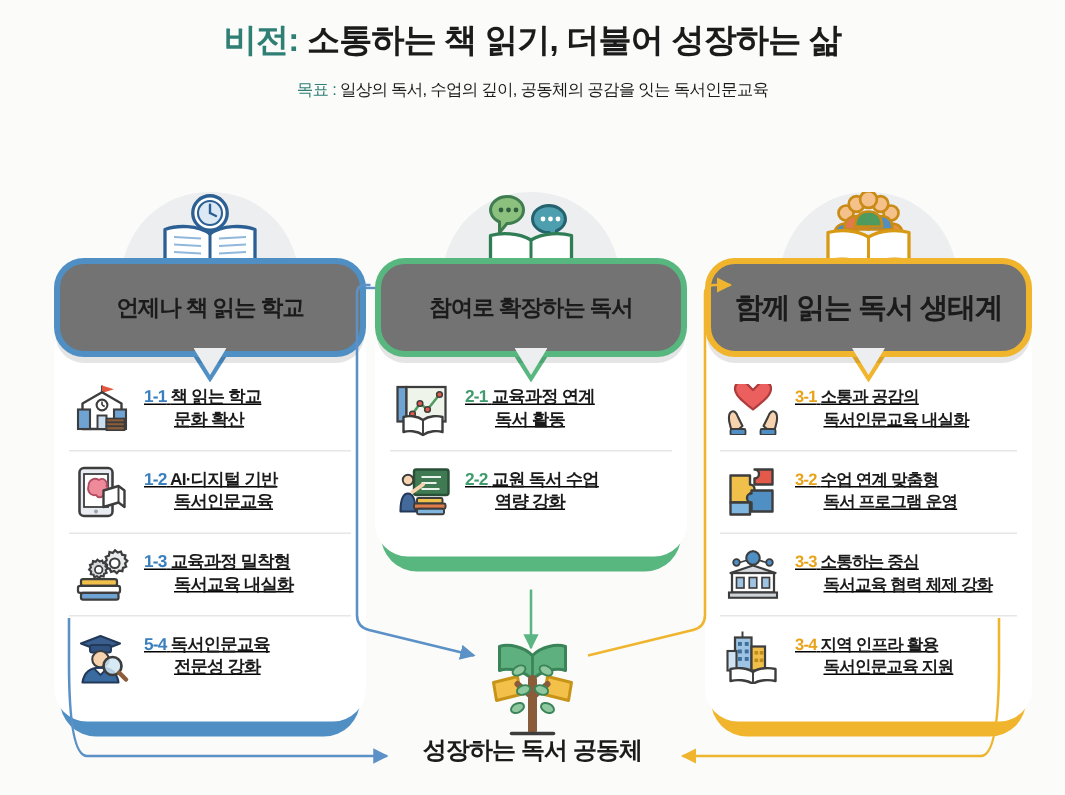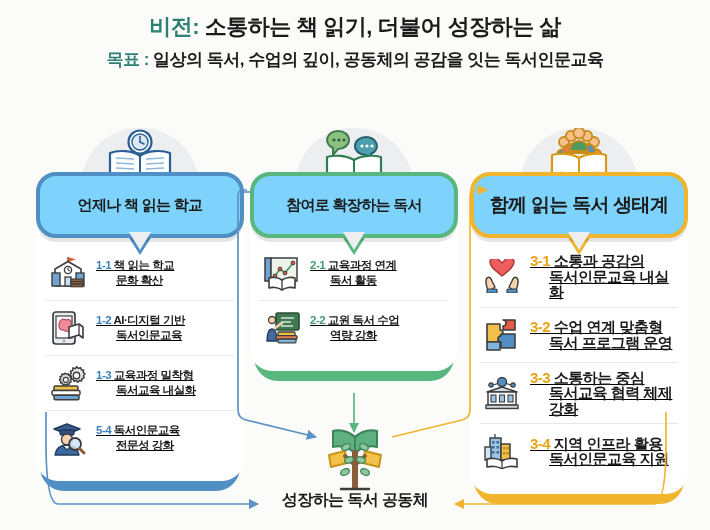--- a/index.html
+++ b/index.html
@@ -10,21 +10,21 @@
     overflow:hidden;
     position:relative;
     -webkit-font-smoothing:antialiased;
   }
   #stage{position:relative;width:710px;height:530px;}
 
   
   .title-wrap{position:absolute;left:0;top:12px;width:710px;text-align:center;}
   .vision-line{font-size:22px;font-weight:bold;color:#1b1b1b;letter-spacing:-0.5px;line-height:30px;white-space:nowrap;}
   .vision-key{color:#2f7f75;}
-  .goal-line{margin-top:8px;font-size:17px;font-weight:bold;color:#1b1b1b;letter-spacing:-0.5px;line-height:20px;white-space:nowrap;}
+  .goal-line{margin-top:8px;font-size:11px;font-weight:normal;color:#1b1b1b;letter-spacing:-0.5px;line-height:20px;white-space:nowrap;}
   .goal-key{color:#2f7f75;}
 
   
   #wires{position:absolute;left:0;top:0;width:710px;height:530px;pointer-events:none;}
   #wires.under{z-index:1;}
 
   
   .col{position:absolute;top:128px;width:208px;z-index:3;}
   .col.c1{left:36px;}
   .col.c2{left:250px;}
@@ -57,21 +57,21 @@
     height:58px;
     margin:0 auto -14px auto;
     width:118px;
     background:#eceef0;
     border-radius:60px 60px 0 0;
     display:flex;align-items:flex-end;justify-content:center;
     padding-bottom:2px;box-sizing:border-box;
   }
   .bubble{
     position:relative;
-    background:#7dd3fc;
+    background:#737373;
     border:4px solid #4f8fc4;
     border-radius:20px;
     height:58px;
     display:flex;align-items:center;justify-content:center;
     box-shadow:0 5px 0 -1px rgba(0,0,0,0.10);
   }
   .c2 .bubble{border-color:#57b77f;}
   .c3 .bubble{border-color:#f0b52c;}
   .bubble-label{font-size:15px;font-weight:bold;color:#1b1b1b;letter-spacing:-0.7px;white-space:nowrap;}
   .c3 .bubble-label{font-size:19px;}
@@ -90,21 +90,21 @@
     z-index:-1;
   }
   .c2 .bubble-tail-outline{background:#57b77f;}
   .c3 .bubble-tail-outline{background:#f0b52c;}
 
   
   .row{display:flex;align-items:center;gap:8px;padding:7px 2px;}
   .row + .row{border-top:1px solid #e6e6e6;}
   .row-icon{width:40px;min-width:40px;height:40px;display:flex;align-items:center;justify-content:center;}
   .row-text{font-size:11.5px;line-height:15.5px;font-weight:bold;color:#1b1b1b;letter-spacing:-0.5px;}
-  .c3 .row-text{font-size:15px;}
+  .c3 .row-text{font-size:11px;}
   .num{font-weight:bold;}
   .c1 .num{color:#3a7fbd;}
   .c2 .num{color:#3f9b6b;}
   .c3 .num{color:#e8a318;}
   .row-l2{display:block;padding-left:20px;}
   .c3 .row-l2{padding-left:19px;}
 
   
   .tree{position:absolute;left:305px;top:425px;width:100px;height:70px;z-index:5;}
   .final-label{

